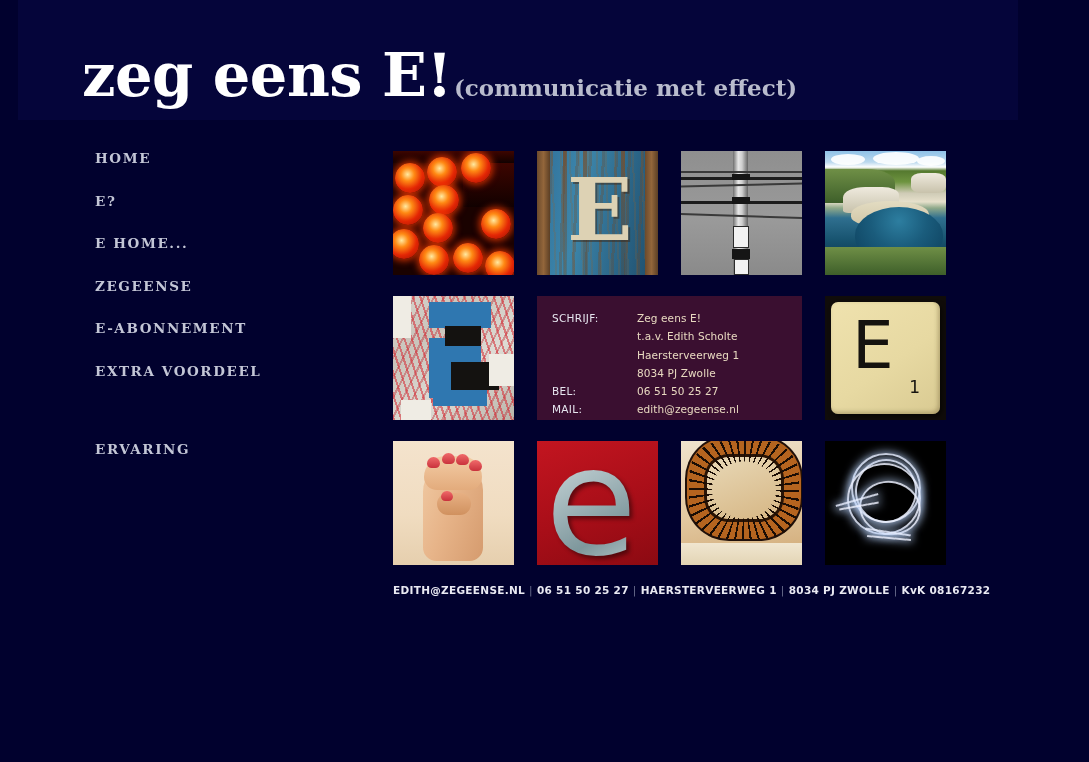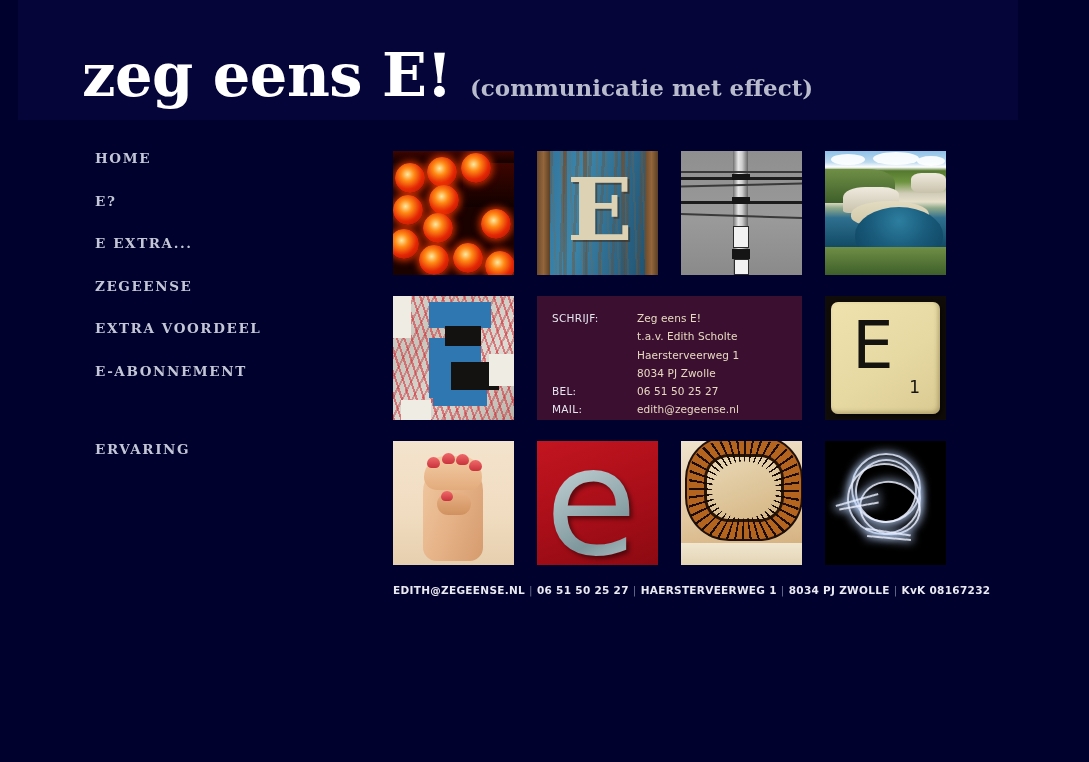--- a/index.html
+++ b/index.html
@@ -40,21 +40,21 @@
     line-height: 1;
     color: #ffffff;
     letter-spacing: -0.5px;
   }
   .logo-tagline {
     font-family: "DejaVu Serif", serif;
     font-weight: bold;
     font-size: 23px;
     line-height: 1;
     color: #b9bccd;
-    margin-left: 18px;
+    margin-left: 2px;
   }
 
   
   .nav {
     position: absolute;
     left: 95px;
     top: 150px;
     width: 260px;
   }
   .nav-item {
@@ -325,24 +325,24 @@
 <div class="header-band"></div>
 
 <div class="masthead">
   <span class="logo-text">zeg eens E!</span>
   <span class="logo-tagline">(communicatie met effect)</span>
 </div>
 
 <nav class="nav">
   <a class="nav-item">HOME</a>
   <a class="nav-item">E?</a>
-  <a class="nav-item">E EXTRA...</a>
+  <a class="nav-item">E HOME...</a>
   <a class="nav-item">ZEGEENSE</a>
+  <a class="nav-item">E-ABONNEMENT</a>
   <a class="nav-item">EXTRA VOORDEEL</a>
-  <a class="nav-item">E-ABONNEMENT</a>
   <a class="nav-item spaced-before">ERVARING</a>
 </nav>
 
 <div class="grid">
 
   <div class="grid-row">
 
     <div class="cell img-bulbs">
       <div class="dark-bar" style="left:0;top:0;width:121px;height:12px;"></div>
       <div class="dark-bar" style="left:70px;top:12px;width:51px;height:44px;"></div>

